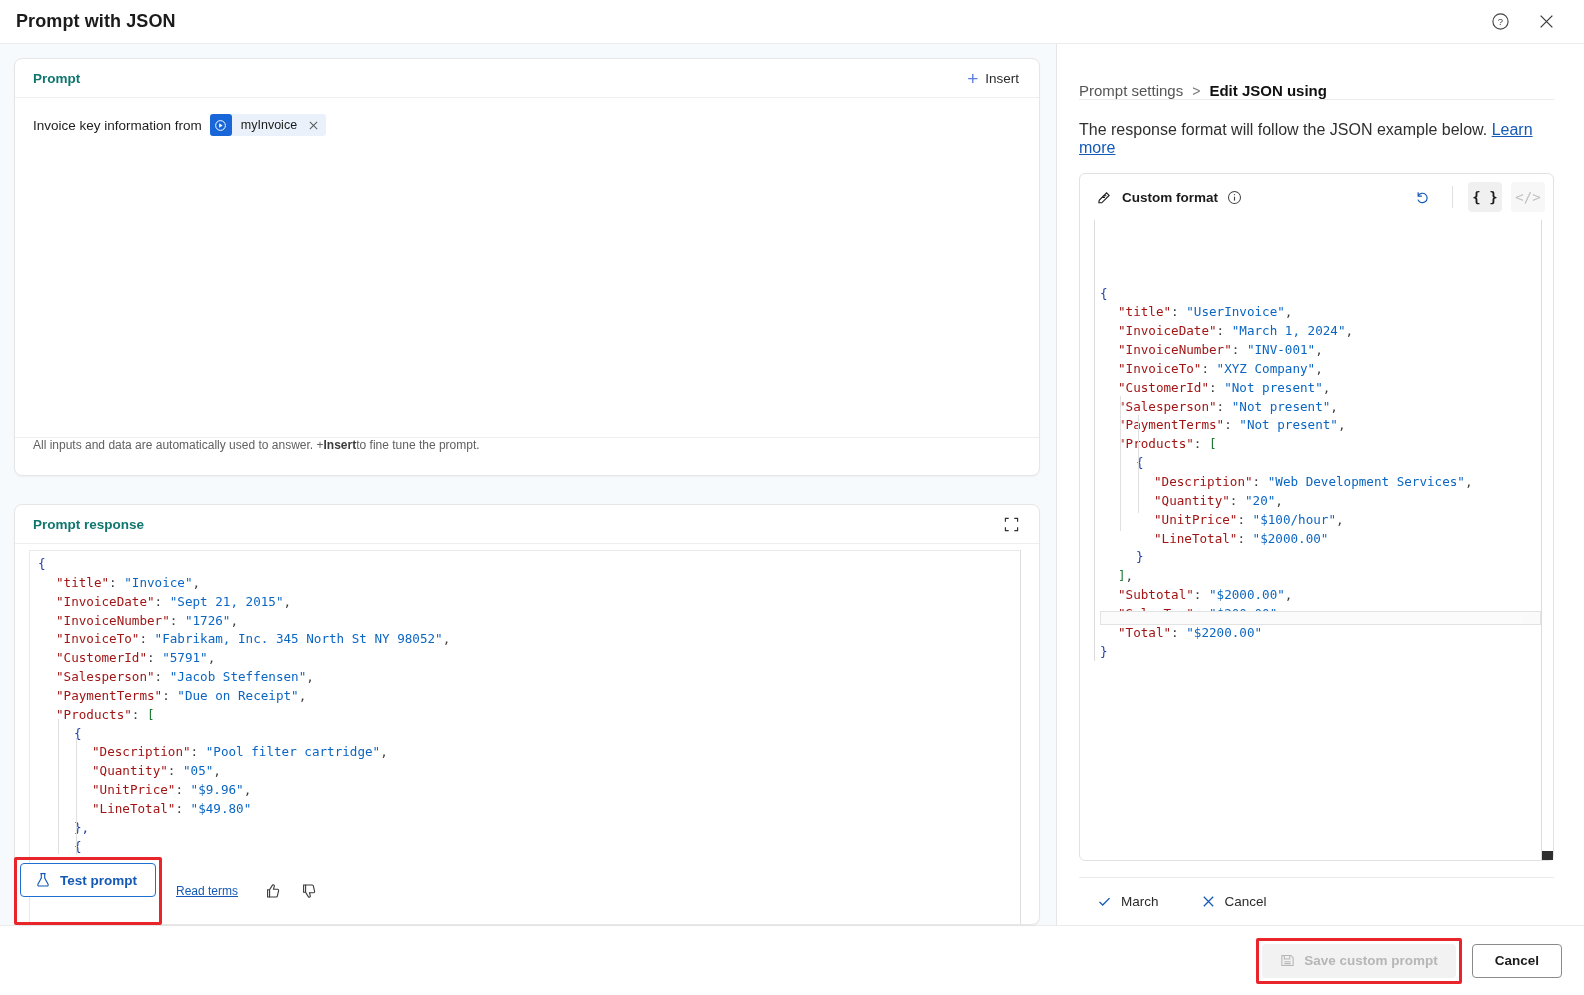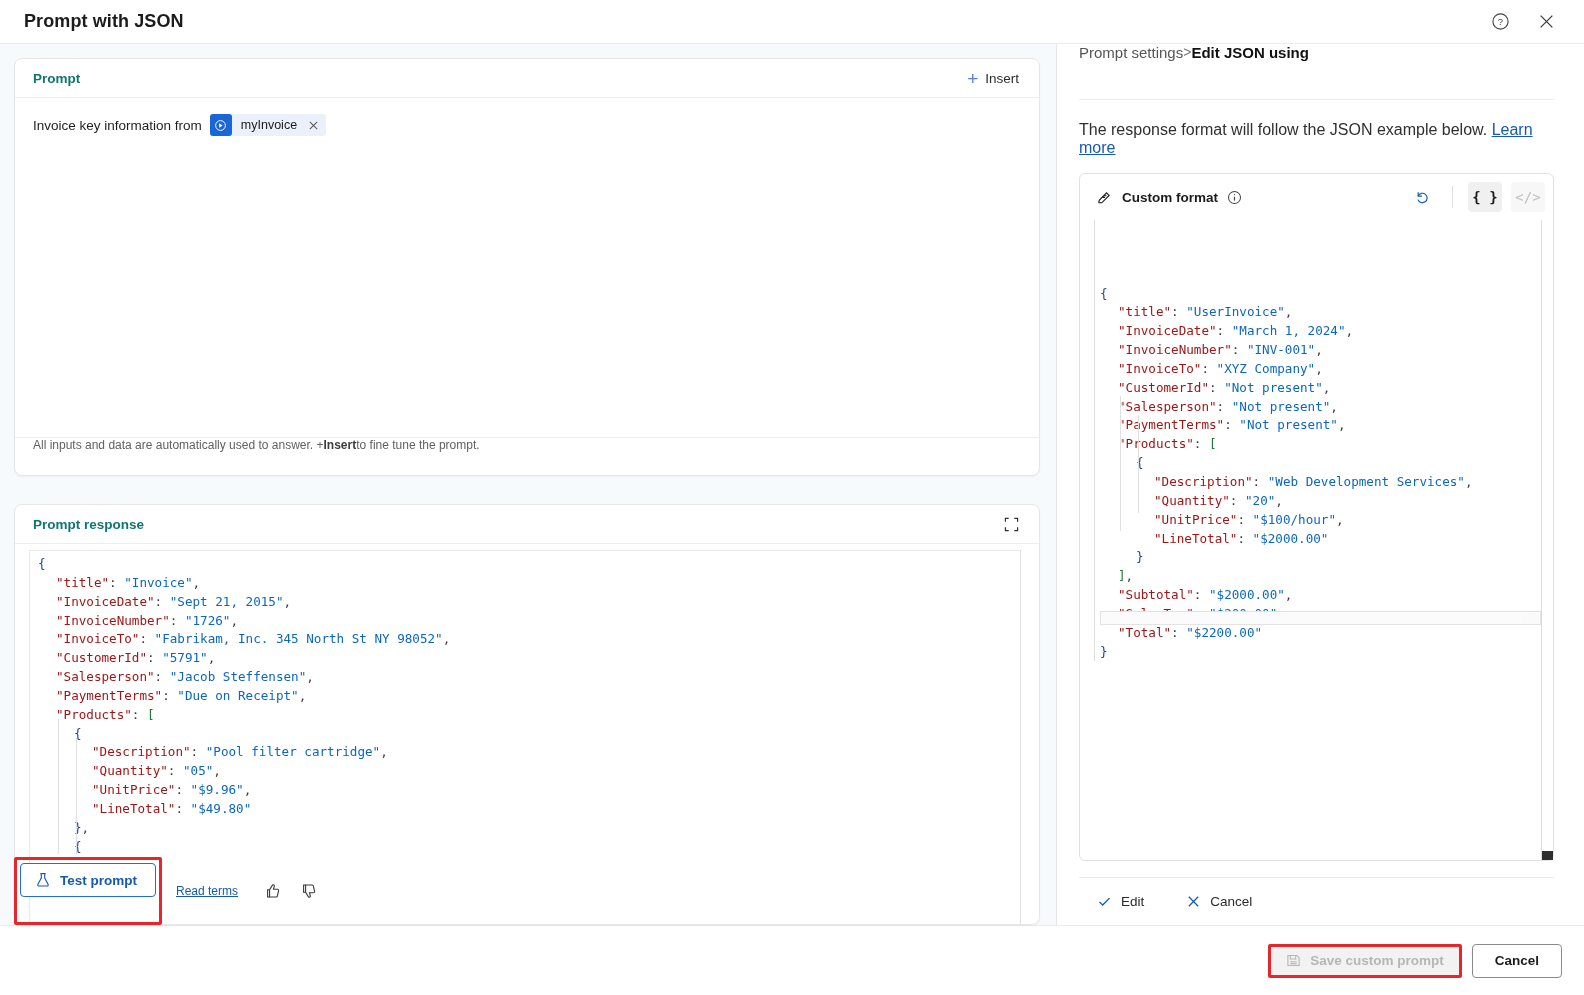--- a/index.html
+++ b/index.html
@@ -9,21 +9,21 @@
     background: #ffffff;
     overflow: hidden;
     color: #242424;
   }
   .app { position: relative; width: 1584px; height: 995px; display: flex; flex-direction: column; }
 
   
   .titlebar {
     height: 44px; flex: 0 0 44px;
     display: flex; align-items: center;
-    padding: 0 22px 0 24px;
+    padding: 0 22px 0 16px;
     background: #ffffff;
     border-bottom: 1px solid #ececec;
   }
   .titlebar h1 { font-size: 18px; font-weight: 600; letter-spacing: .1px; color: #1b1b1b; }
   .titlebar-spacer { flex: 1; }
   .titlebar-actions { display: flex; align-items: center; gap: 14px; }
   .icon-btn {
     width: 32px; height: 32px; border: none; background: transparent;
     display: flex; align-items: center; justify-content: center;
     cursor: pointer; border-radius: 4px; color: #444;
@@ -139,21 +139,21 @@
   .thumbs { display: flex; align-items: center; gap: 10px; margin-left: 22px; }
   .thumb-btn {
     width: 26px; height: 26px; border: none; background: transparent; cursor: pointer;
     display: flex; align-items: center; justify-content: center; border-radius: 4px; color: #333;
   }
 
   
   .right { flex: 1; display: flex; flex-direction: column; background: #ffffff; min-width: 0; }
   .right-inner { flex: 1; display: flex; flex-direction: column; min-height: 0; padding: 0 30px 0 22px; }
   .breadcrumb {
-    height: 56px; flex: 0 0 56px; display: flex; align-items: flex-start; 
+    height: 56px; flex: 0 0 56px; display: flex; align-items: flex-end; gap: 9px;
     font-size: 15px; border-bottom: 1px solid #ececec;
   }
   .bc-prev { color: #555; cursor: pointer; }
   .bc-sep { color: #777; font-size: 14px; }
   .bc-cur { color: #111; font-weight: 700; }
   .right-desc {
     padding: 21px 0 16px 0; font-size: 16px; color: #2f2f2f;
   }
   .right-desc a { color: #1459b5; text-decoration: underline; }
 
@@ -211,21 +211,21 @@
   }
   .link-btn .gi { color: #1459b5; display: flex; }
 
   
   .dialog-foot {
     height: 70px; flex: 0 0 70px;
     display: flex; align-items: center; justify-content: flex-end;
     gap: 0; padding: 0 22px 0 0;
     border-top: 1px solid #ececec; background: #ffffff;
   }
-  .save-wrap { position: relative; margin-right: 10px; }
+  .save-wrap { position: relative; padding: 6px; margin-right: 10px; }
   .save-btn {
     display: flex; align-items: center; gap: 9px;
     height: 34px; padding: 0 18px;
     border: none; border-radius: 4px;
     background: #f2f2f2; color: #b6b6b6;
     font-size: 13.5px; font-weight: 600; cursor: default; font-family: inherit;
   }
   .cancel-btn {
     height: 34px; padding: 0 22px;
     border: 1px solid #8a8a8a; border-radius: 4px;
@@ -404,21 +404,21 @@
           </div>
         </div>
 
         <div class="apply-row">
           <button class="link-btn">
             <span class="gi">
               <svg width="15" height="15" viewBox="0 0 16 16" fill="none" stroke="#1459b5" stroke-width="1.45">
                 <path d="M2.6 8.4 L6.1 11.8 L13.4 4.4"></path>
               </svg>
             </span>
-            <span>Edit</span>
+            <span>March</span>
           </button>
           <button class="link-btn">
             <span class="gi">
               <svg width="15" height="15" viewBox="0 0 16 16" stroke="#1459b5" stroke-width="1.35" fill="none">
                 <path d="M3 3 L13 13 M13 3 L3 13"></path>
               </svg>
             </span>
             <span>Cancel</span>
           </button>
         </div>

